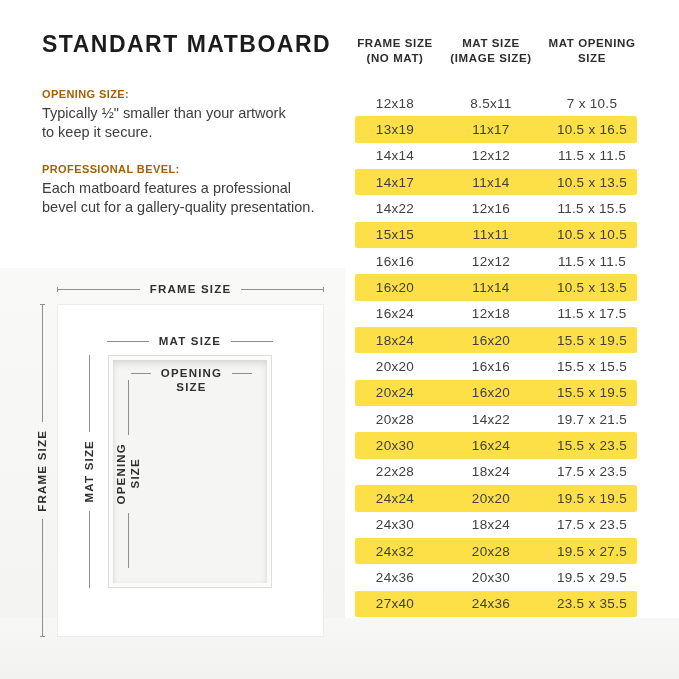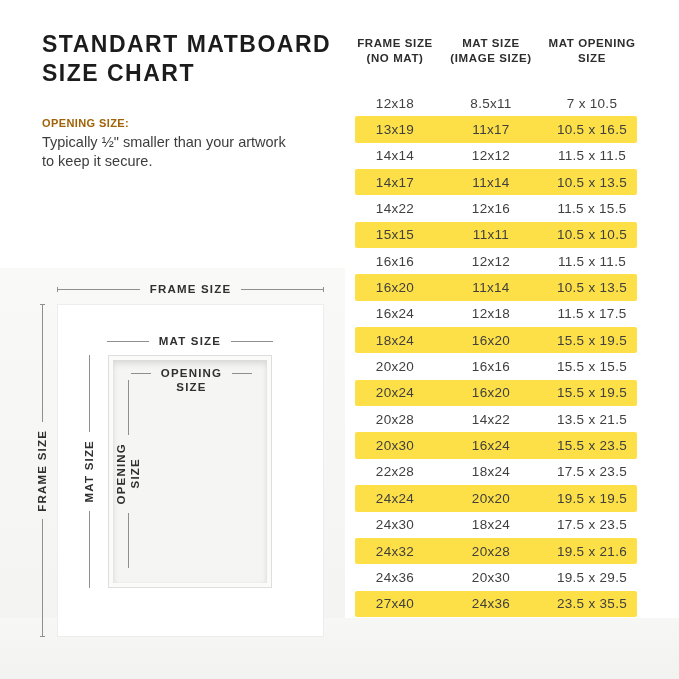--- a/index.html
+++ b/index.html
@@ -62,26 +62,30 @@
 <body>
 
 <div class="canvas">
 
   <div class="backdrop-left"></div>
   <div class="backdrop-bottom"></div>
 
   <div class="left-col">
     <div class="title">
       <div>STANDART MATBOARD</div>
-      <div>SIZE CHART</div>
     </div>
     <div class="sec-h">OPENING SIZE:</div>
     <div class="sec-b">
       <div>Typically ½" smaller than your artwork</div>
       <div>to keep it secure.</div>
+    </div>
+    <div class="sec-h">PROFESSIONAL BEVEL:</div>
+    <div class="sec-b">
+      <div>Each matboard features a professional</div>
+      <div>bevel cut for a gallery-quality presentation.</div>
     </div>
   </div>
 
   <div class="frame-rect"></div>
   <div class="mat-rect">
     <div class="mat-inner"></div>
   </div>
 
   <div class="hdim" style="left:57px; top:283px; width:267px;">
     <div class="line tick-l"></div>
@@ -197,21 +201,21 @@
           <span class="tcell col2">15.5 x 15.5</span>
         </div>
         <div class="trow striped">
           <span class="tcell col0">20x24</span>
           <span class="tcell col1">16x20</span>
           <span class="tcell col2">15.5 x 19.5</span>
         </div>
         <div class="trow">
           <span class="tcell col0">20x28</span>
           <span class="tcell col1">14x22</span>
-          <span class="tcell col2">13.5 x 21.5</span>
+          <span class="tcell col2">19.7 x 21.5</span>
         </div>
         <div class="trow striped">
           <span class="tcell col0">20x30</span>
           <span class="tcell col1">16x24</span>
           <span class="tcell col2">15.5 x 23.5</span>
         </div>
         <div class="trow">
           <span class="tcell col0">22x28</span>
           <span class="tcell col1">18x24</span>
           <span class="tcell col2">17.5 x 23.5</span>
@@ -222,21 +226,21 @@
           <span class="tcell col2">19.5 x 19.5</span>
         </div>
         <div class="trow">
           <span class="tcell col0">24x30</span>
           <span class="tcell col1">18x24</span>
           <span class="tcell col2">17.5 x 23.5</span>
         </div>
         <div class="trow striped">
           <span class="tcell col0">24x32</span>
           <span class="tcell col1">20x28</span>
-          <span class="tcell col2">19.5 x 21.6</span>
+          <span class="tcell col2">19.5 x 27.5</span>
         </div>
         <div class="trow">
           <span class="tcell col0">24x36</span>
           <span class="tcell col1">20x30</span>
           <span class="tcell col2">19.5 x 29.5</span>
         </div>
         <div class="trow striped">
           <span class="tcell col0">27x40</span>
           <span class="tcell col1">24x36</span>
           <span class="tcell col2">23.5 x 35.5</span>

